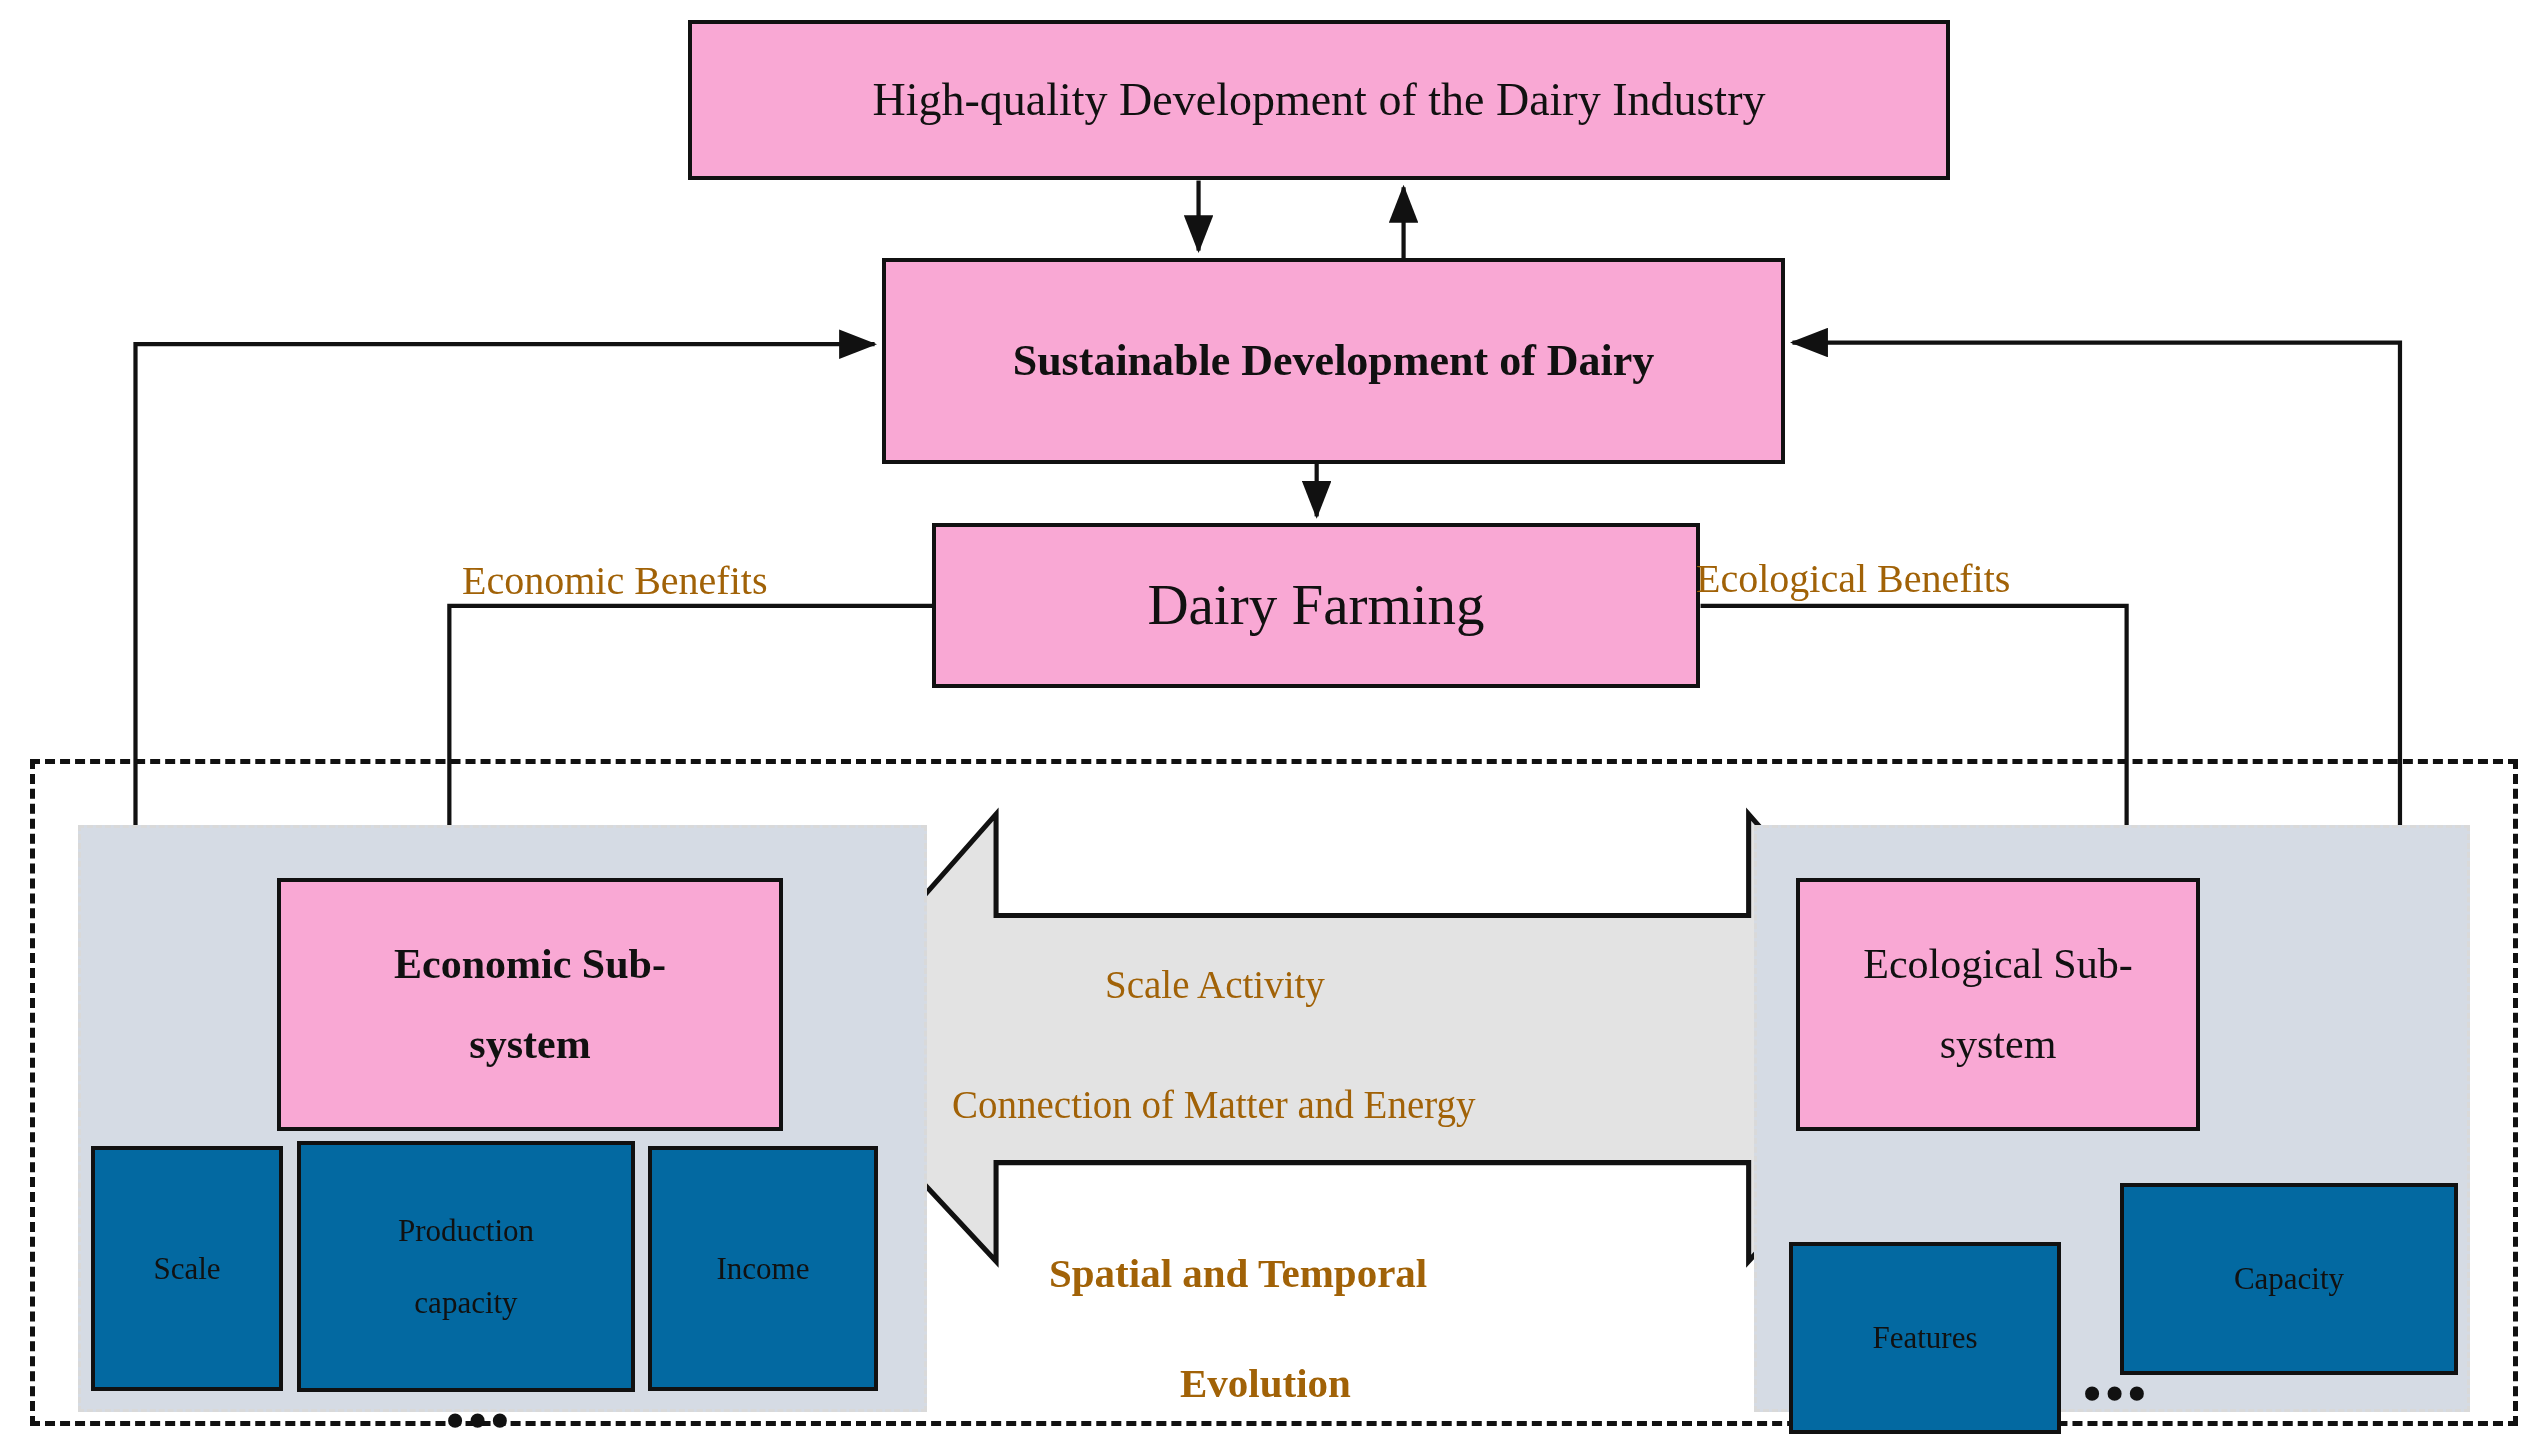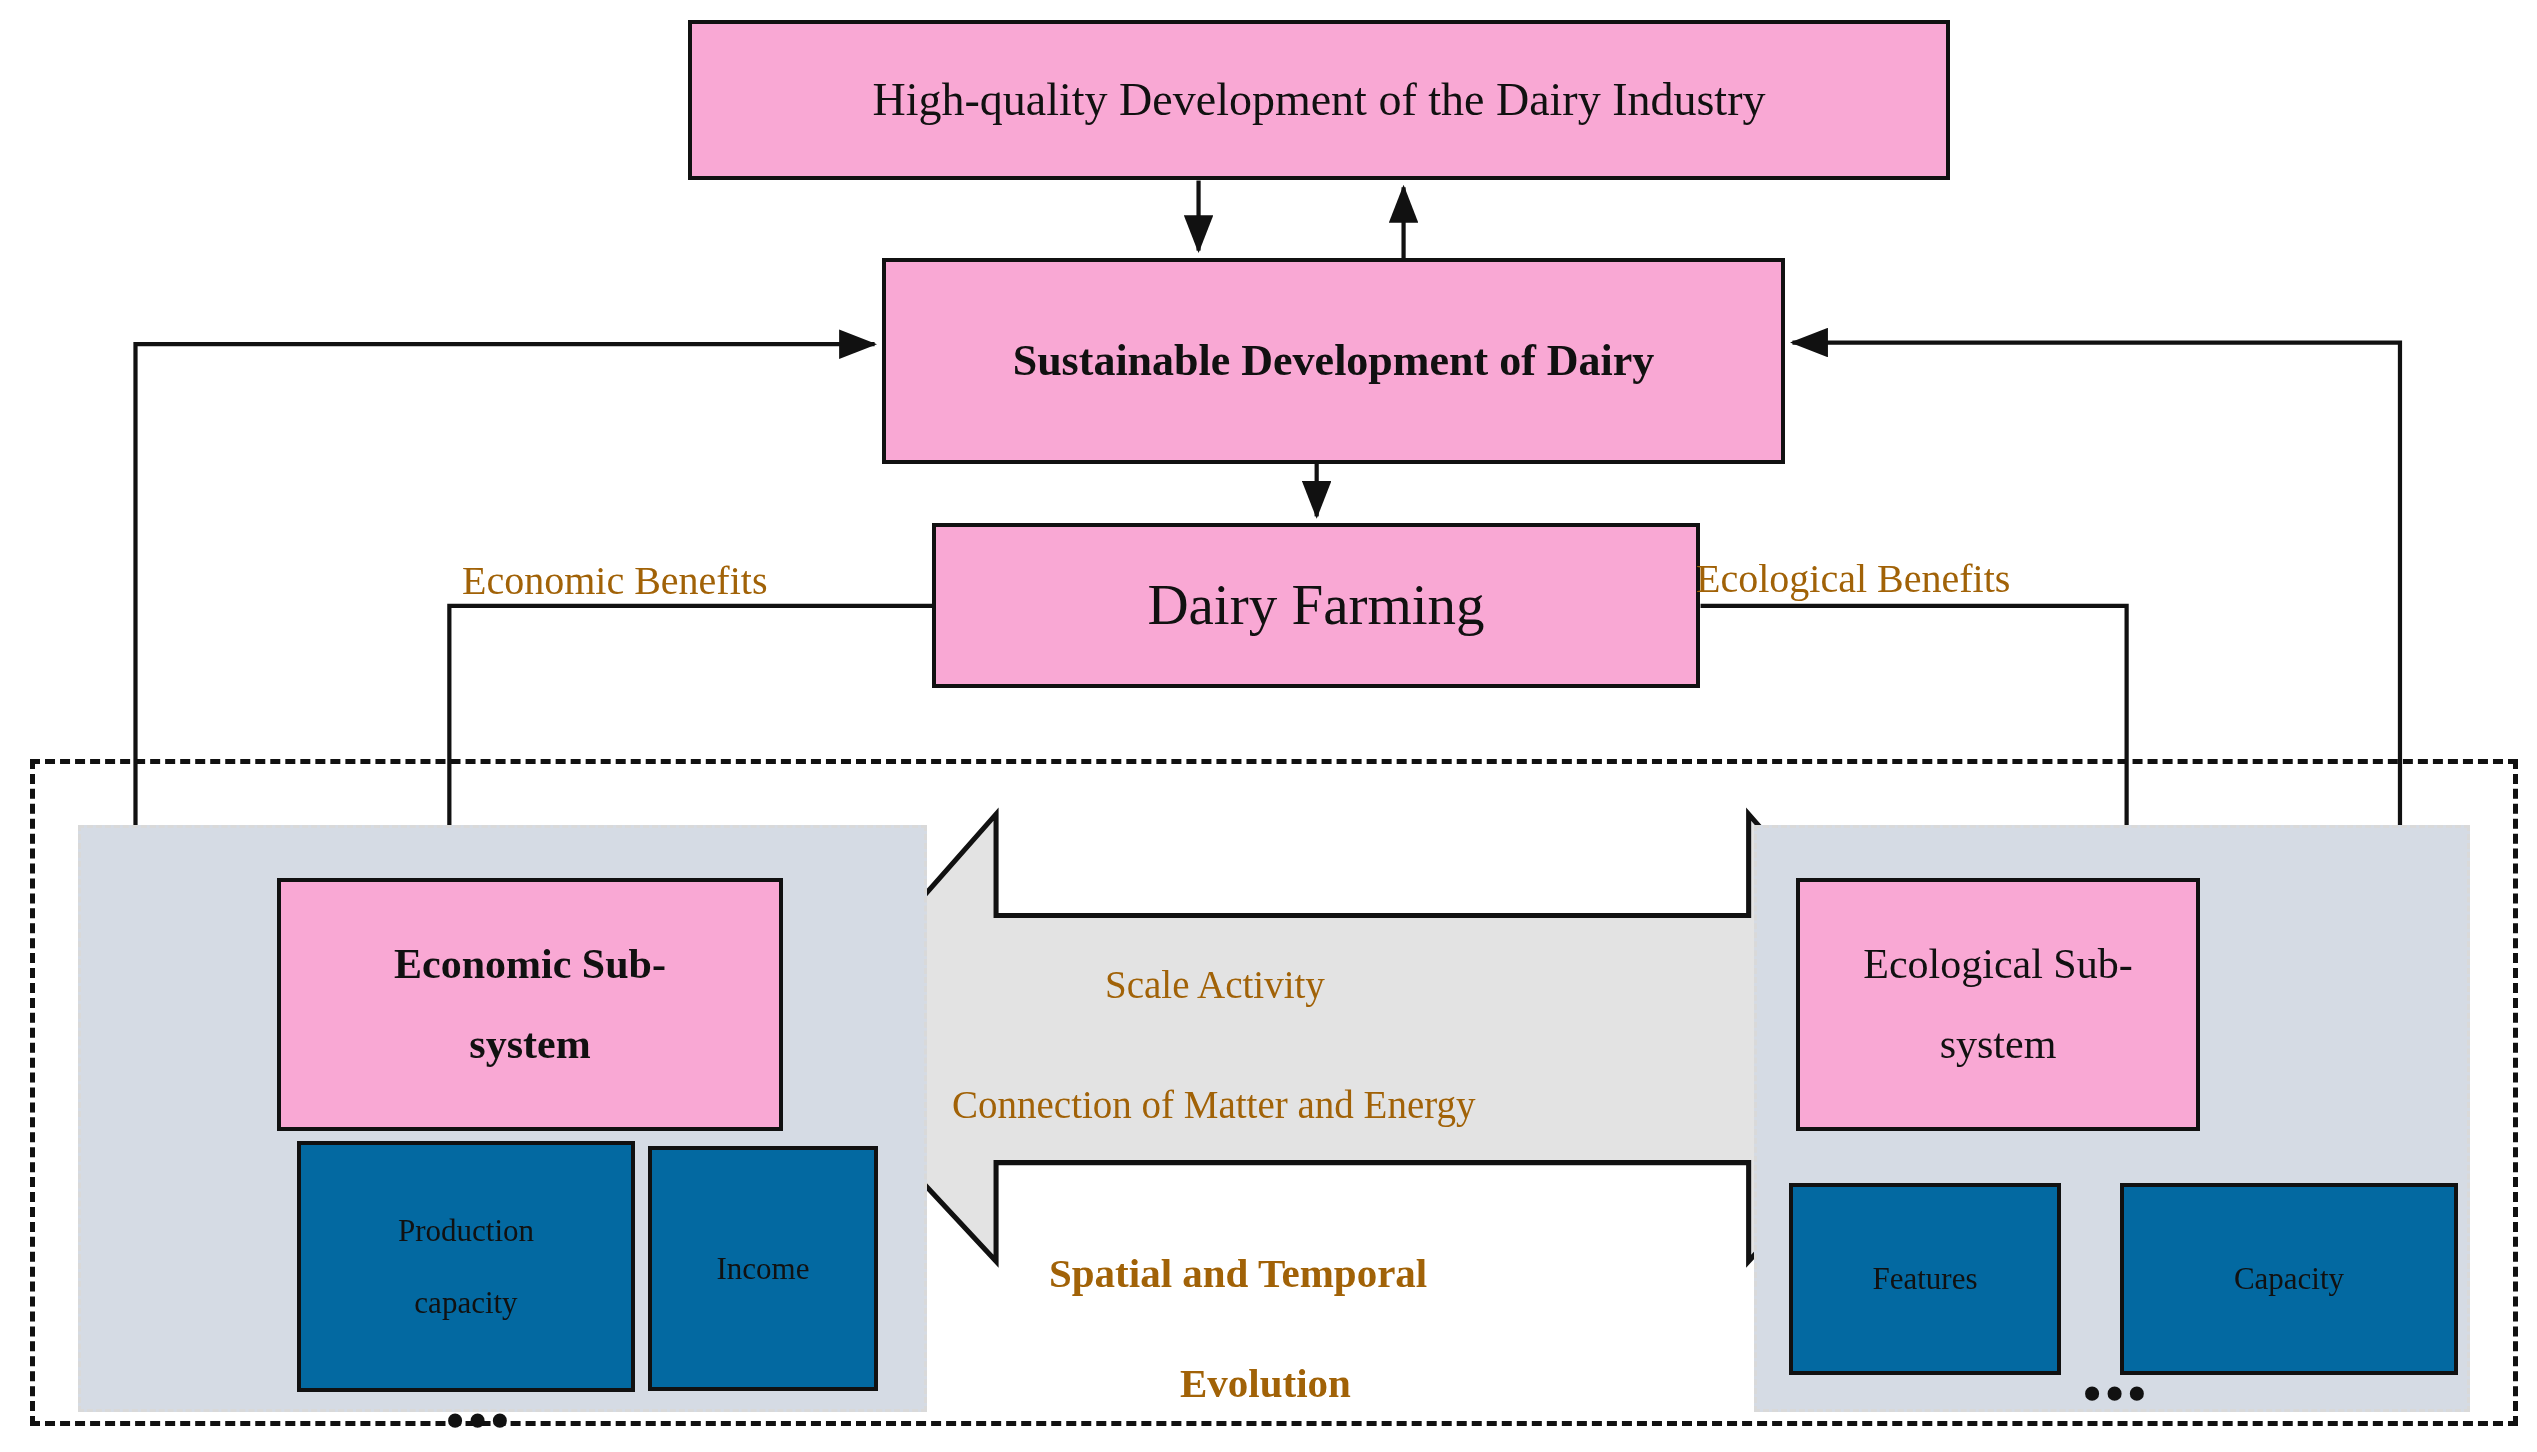--- a/index.html
+++ b/index.html
@@ -58,21 +58,21 @@
     justify-content: center;
     text-align: center;
     font-size: 31px;
     color: #111111;
     z-index: 5;
   }
   .sub-box .label { display: block; line-height: 2.3; padding: 0 6.8px; }
   #box-scale            { left: 91px;  top: 1146px; width: 192px; height: 245px; }
   #box-production       { left: 297px;  top: 1141px; width: 338px; height: 251px; }
   #box-income           { left: 648px;  top: 1146px; width: 230px; height: 245px; }
-  #box-features         { left: 1789px; top: 1183px; width: 272px; height: 192px; }
+  #box-features         { left: 1789px; top: 1242px; width: 272px; height: 192px; }
   #box-capacity         { left: 2120px; top: 1183px; width: 338px; height: 192px; }
 
   .panel {
     position: absolute;
     background: #d5dbe4;
     border: 3.4px dashed #d9d9d9;
     box-sizing: border-box;
     z-index: 1;
   }
   #panel-economic  { left: 78px;  top: 825px; width: 849px; height: 587px; }
@@ -170,20 +170,23 @@
     </span>
   </div>
 
   <div class="node-box" id="box-ecological-sub">
     <span>
       <span class="label">Ecological Sub-</span>
       <span class="label">system</span>
     </span>
   </div>
 
+  <div class="sub-box" id="box-scale">
+    <span class="label">Scale</span>
+  </div>
 
   <div class="sub-box" id="box-production">
     <span>
       <span class="label">Production</span>
       <span class="label">capacity</span>
     </span>
   </div>
 
   <div class="sub-box" id="box-income">
     <span class="label">Income</span>

